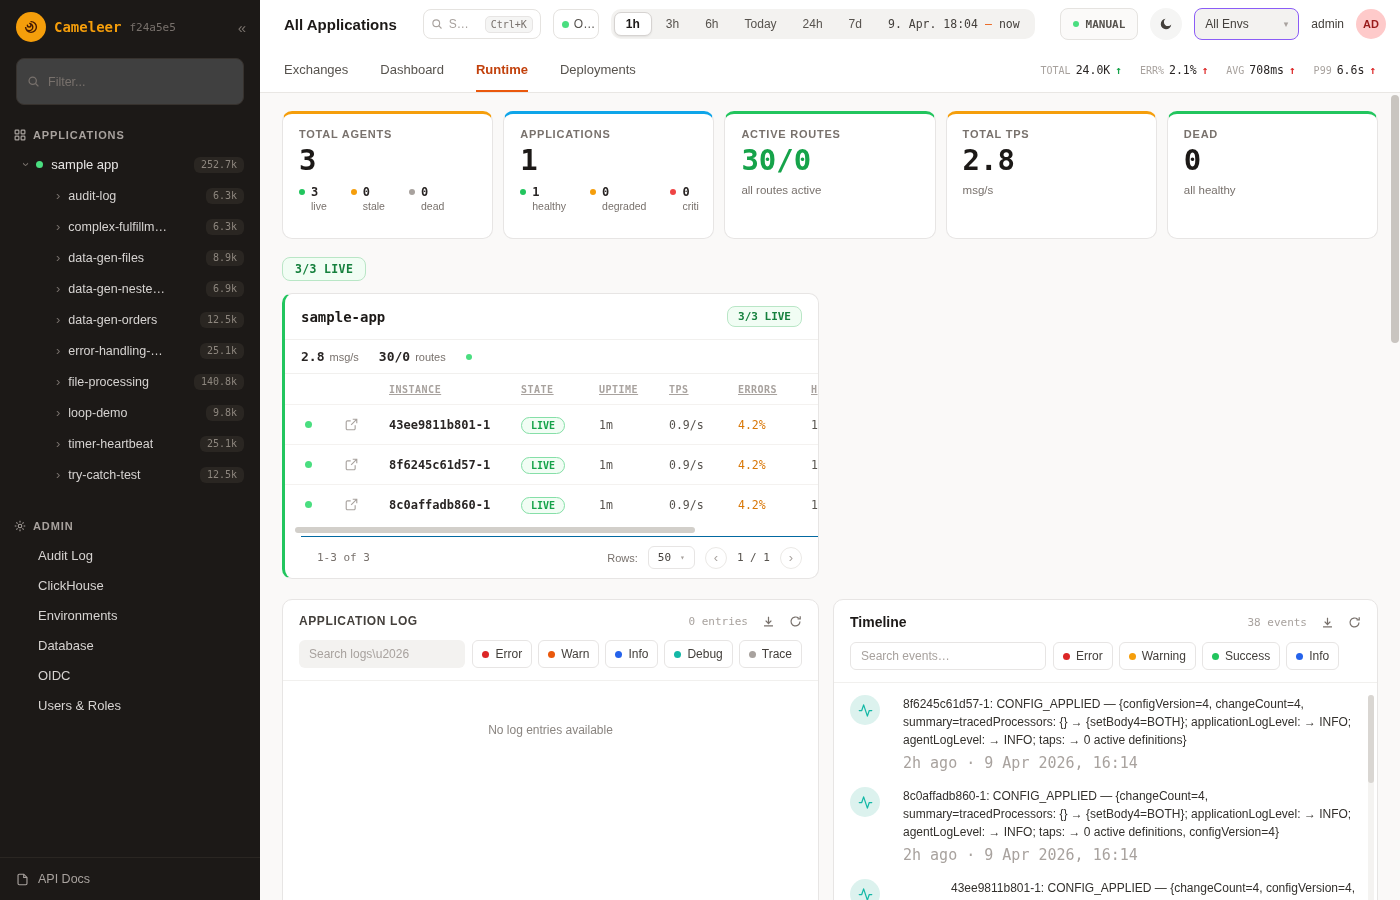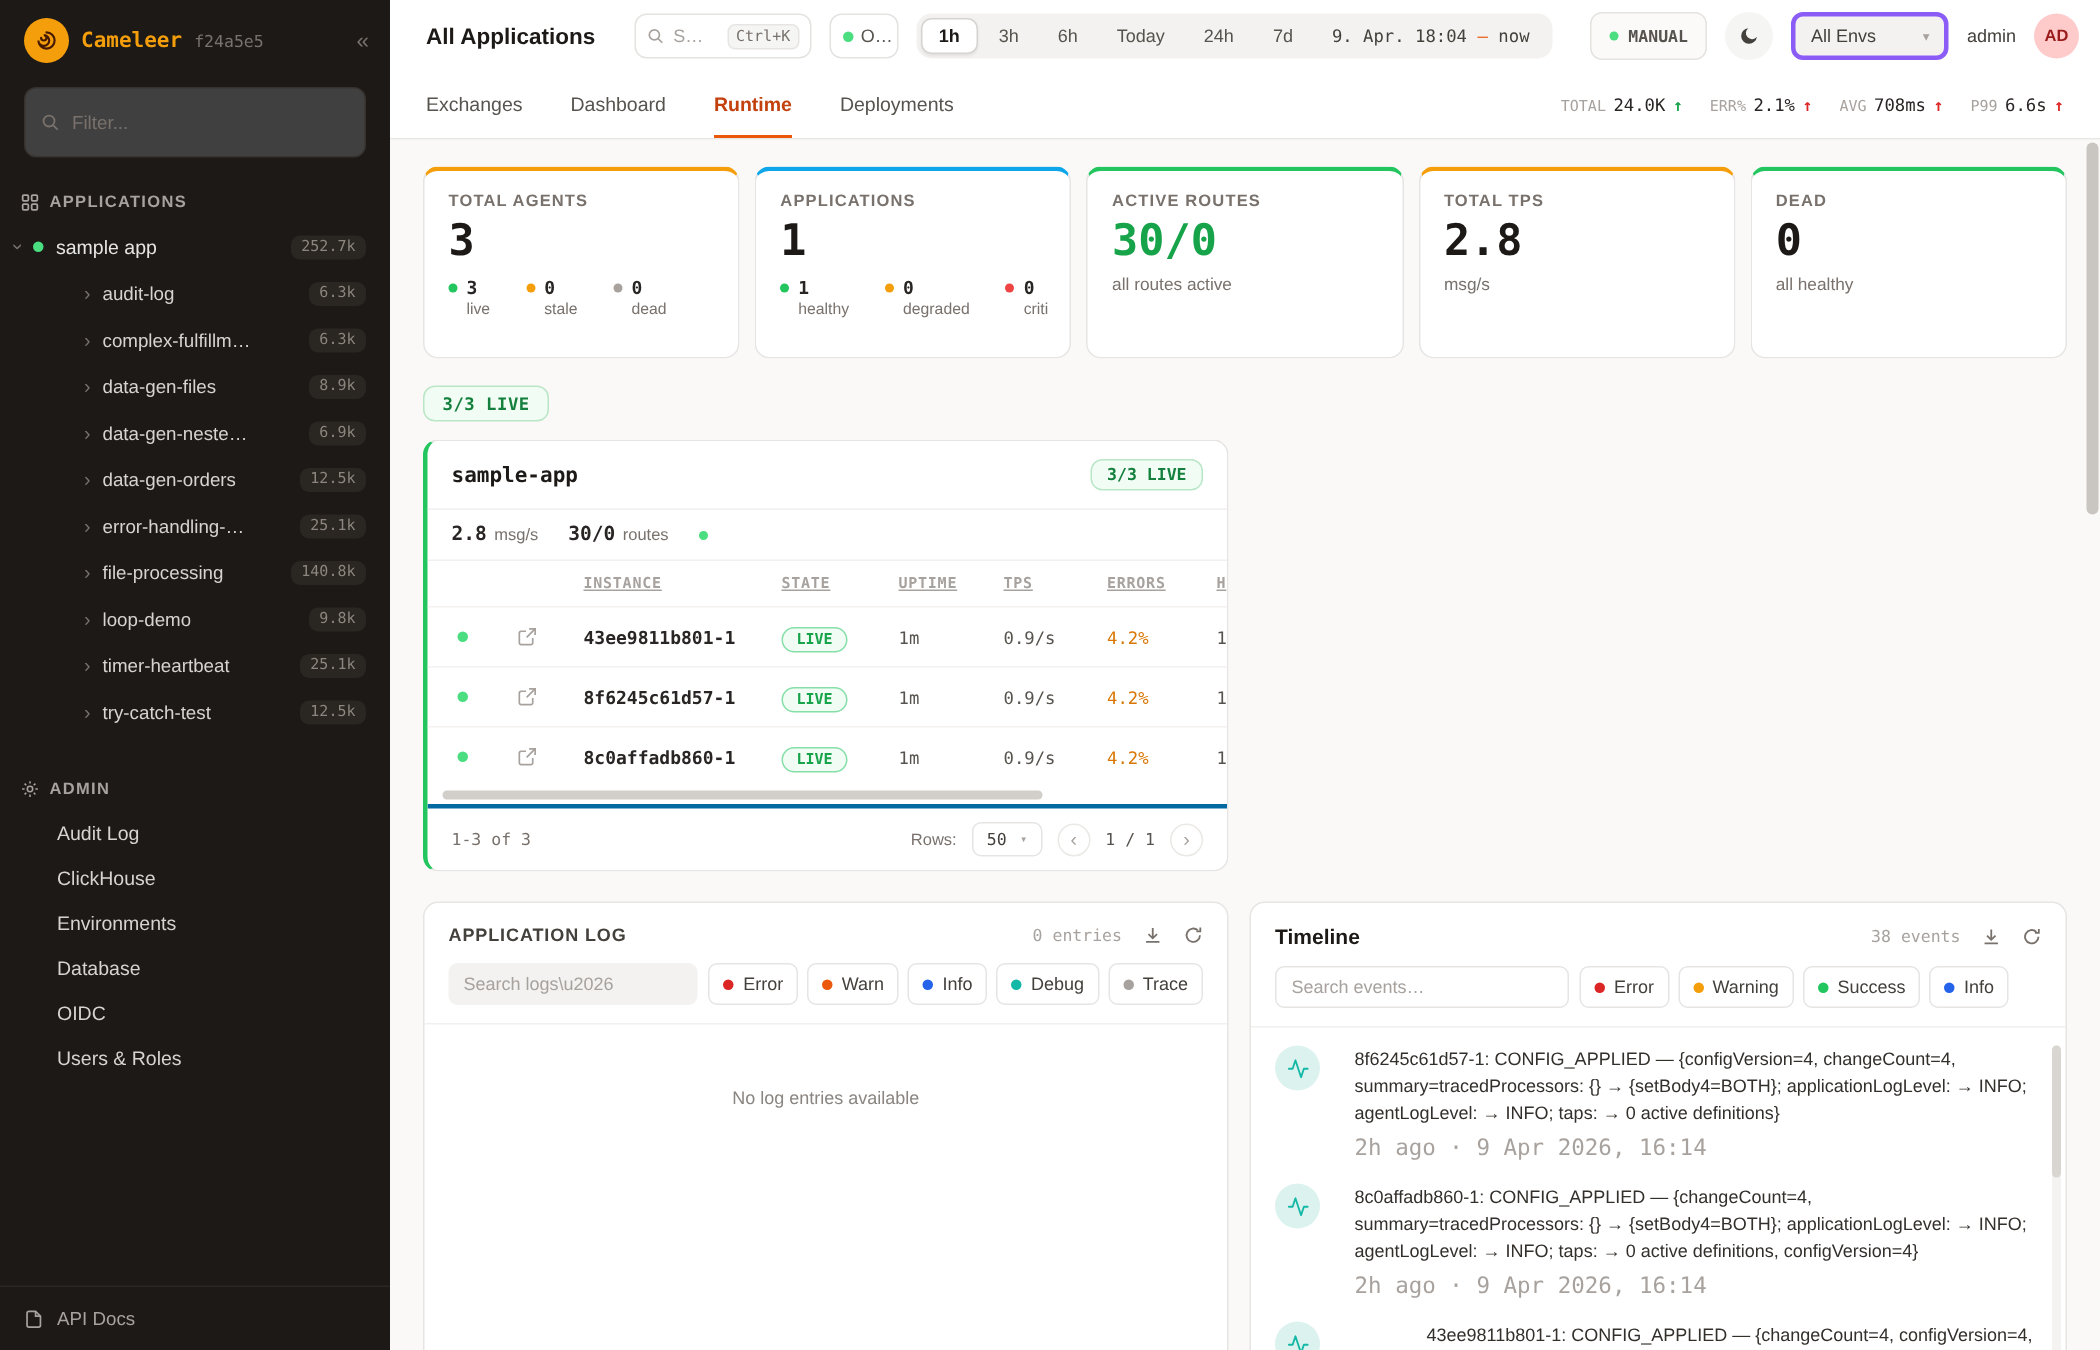--- a/index.html
+++ b/index.html
@@ -14,21 +14,21 @@
   .sidebar { width:260px; flex-shrink:0; background:#1c1917; color:#d6d3d1; display:flex; flex-direction:column; height:900px; overflow:hidden; }
   .sb-head { display:flex; align-items:center; gap:8px; padding:12px 14px 8px 16px; }
   .logo-badge { width:30px; height:30px; border-radius:50%; background:#f59e0b; display:flex; align-items:center; justify-content:center; flex-shrink:0; }
   .logo-name { color:#f59e0b; font-family:"DejaVu Sans Mono", monospace; font-weight:bold; font-size:14px; }
   .logo-ver { color:#78716c; font-family:"DejaVu Sans Mono", monospace; font-size:11px; }
   .collapse { margin-left:auto; color:#78716c; font-size:15px; cursor:pointer; }
   .filter-box { margin:8px 16px 16px; background:#404040; border:1px solid #37322e; border-radius:8px; height:47px; display:flex; align-items:center; gap:8px; padding:0 10px; color:#78716c; }
   .filter-box input { color:#d6d3d1; font-size:12.5px; width:100%; }
   .filter-box input::placeholder { color:#78716c; }
   .sb-section { padding:8px 16px 8px 14px; display:flex; align-items:center; gap:7px; color:#a8a29e; font-size:11px; font-weight:bold; letter-spacing:.08em; }
-  .tree-root { display:flex; align-items:center; gap:8px; padding:6px 16px 6px 10px; height:31px; font-size:13px; color:#e7e5e4; cursor:pointer; }
+  .tree-root { display:flex; align-items:center; gap:8px; padding:6px 16px 6px 24px; height:31px; font-size:13px; color:#e7e5e4; cursor:pointer; }
   .tree-item { display:flex; align-items:center; gap:8px; padding:0 16px 0 56px; height:31px; font-size:12.5px; color:#d6d3d1; cursor:pointer; }
   .tree-label { overflow:hidden; white-space:nowrap; text-overflow:ellipsis; }
   .chev { color:#78716c; font-size:13px; line-height:1; }
   .rot90 { display:inline-block; transform:rotate(90deg); }
   .count-badge { margin-left:auto; background:#2a2622; color:#8d867e; font-family:"DejaVu Sans Mono", monospace; font-size:10px; padding:2.5px 7px; border-radius:6px; flex-shrink:0; }
   .admin-section { margin-top:22px; }
   .admin-item { padding:0 16px 0 38px; height:30px; display:flex; align-items:center; font-size:13px; color:#d6d3d1; cursor:pointer; }
   .api-docs { margin-top:auto; border-top:1px solid #2a2622; padding:14px 16px; display:flex; gap:9px; align-items:center; color:#a8a29e; font-size:12.5px; cursor:pointer; }
   .green-dot { background:#4ade80; }
 
@@ -44,21 +44,21 @@
   .online-pill { height:30px; border:1px solid #e5e3e0; border-radius:8px; display:flex; align-items:center; gap:5px; padding:0 8px; font-size:12px; color:#57534e; max-width:46px; overflow:hidden; flex-shrink:0; }
   .seg { background:#f3f2f0; border-radius:10px; padding:3px; display:flex; align-items:center; gap:2px; flex-shrink:0; }
   .seg-btns { display:flex; gap:2px; }
   .seg-btn { border:1px solid transparent; background:transparent; font-size:12px; color:#57534e; padding:4px 11px; border-radius:7px; cursor:pointer; font-family:inherit; }
   .seg-btn.active { background:#fff; border-color:#d6d3d1; color:#1c1917; font-weight:bold; box-shadow:0 1px 2px rgba(0,0,0,.07); }
   .seg-date { font-family:"DejaVu Sans Mono", monospace; font-size:11.5px; color:#44403c; padding:0 12px; display:flex; gap:7px; align-items:center; white-space:nowrap; cursor:pointer; }
   .seg-date .sep { color:#ea580c; }
   .right-group { margin-left:auto; display:flex; align-items:center; gap:12px; }
   .manual-pill { height:32px; border:1px solid #e5e3e0; background:#fbfaf9; border-radius:8px; display:flex; align-items:center; gap:7px; padding:0 12px; font-family:"DejaVu Sans Mono", monospace; font-size:11px; font-weight:bold; color:#57534e; cursor:pointer; }
   .icon-btn { width:32px; height:32px; border-radius:50%; background:#f5f5f4; display:flex; align-items:center; justify-content:center; color:#44403c; cursor:pointer; border:none; }
-  .env-select { height:32px; min-width:105px; background:#f3f2f0; border:3px solid #8b5cf6; border-radius:8px; display:flex; align-items:center; gap:8px; padding:0 10px; font-size:12px; color:#44403c; cursor:pointer; }
+  .env-select { height:32px; min-width:105px; background:#f3f2f0; border:1px solid #8b5cf6; border-radius:8px; display:flex; align-items:center; gap:8px; padding:0 10px; font-size:12px; color:#44403c; cursor:pointer; }
   .env-select .caret { margin-left:auto; color:#a8a29e; font-size:9px; }
   .user-label { font-size:12px; color:#44403c; }
   .avatar { width:30px; height:30px; border-radius:50%; background:#fecaca; color:#991b1b; font-size:11px; font-weight:bold; display:flex; align-items:center; justify-content:center; cursor:pointer; }
 
   .tabbar { height:45px; background:#fff; border-bottom:1px solid #e9e7e4; display:flex; align-items:stretch; gap:32px; padding:0 24px; flex-shrink:0; }
   .tab { display:flex; align-items:center; font-size:13px; color:#57534e; border-bottom:2px solid transparent; cursor:pointer; }
   .tab.active { color:#c2410c; border-bottom-color:#ea580c; font-weight:bold; }
   .tab-stats { margin-left:auto; display:flex; align-items:center; gap:18px; }
   .tstat { display:flex; align-items:baseline; gap:5px; font-family:"DejaVu Sans Mono", monospace; white-space:nowrap; }
   .tstat .lbl { font-size:10px; color:#a8a29e; }
@@ -103,21 +103,21 @@
   .c-dot { width:46px; display:flex; justify-content:center; }
   .c-link { width:58px; display:flex; padding-left:14px; color:#a8a29e; cursor:pointer; }
   .c-id { width:132px; font-family:"DejaVu Sans Mono", monospace; font-size:12px; font-weight:bold; color:#292524; }
   .c-state { width:78px; }
   .state-badge { background:#f1fdf4; border:1px solid #86dfa8; color:#16a34a; font-family:"DejaVu Sans Mono", monospace; font-size:10px; font-weight:bold; padding:2px 9px; border-radius:999px; }
   .c-up { width:70px; } .c-tps { width:69px; } .c-x { width:60px; }
   .c-up, .c-tps, .c-x { font-family:"DejaVu Sans Mono", monospace; font-size:11.5px; color:#57534e; }
   .c-err { width:73px; font-family:"DejaVu Sans Mono", monospace; font-size:11.5px; color:#d97706; }
   .hscroll { height:12px; padding:3px 10px 0; }
   .hscroll .thumb { height:6px; width:78%; background:#d2cfca; border-radius:3px; cursor:pointer; }
-  .ac-footer { border-top:3px solid #0369a1; padding:9px 16px; display:flex; align-items:center; }
+  .ac-footer { border-top:1px solid #0369a1; padding:9px 16px; display:flex; align-items:center;margin-left:16px; }
   .range-label { font-family:"DejaVu Sans Mono", monospace; font-size:11px; color:#78716c; }
   .foot-right { margin-left:auto; display:flex; align-items:center; gap:10px; }
   .rows-label { font-size:11px; color:#78716c; }
   .rows-select { border:1px solid #e7e5e4; border-radius:6px; padding:4px 9px; display:flex; align-items:center; gap:9px; font-family:"DejaVu Sans Mono", monospace; font-size:11px; color:#44403c; cursor:pointer; background:#fff; }
   .rows-select .caret { color:#a8a29e; font-size:8px; }
   .pg-btn { width:22px; height:22px; border:1px solid #ebe9e6; border-radius:50%; background:#fff; color:#a8a29e; font-size:13px; line-height:1; display:flex; align-items:center; justify-content:center; cursor:pointer; }
   .pg-num { font-family:"DejaVu Sans Mono", monospace; font-size:11px; color:#57534e; }
 
   
   .bottom-row { margin-top:20px; display:flex; gap:14px; align-items:flex-start; }

